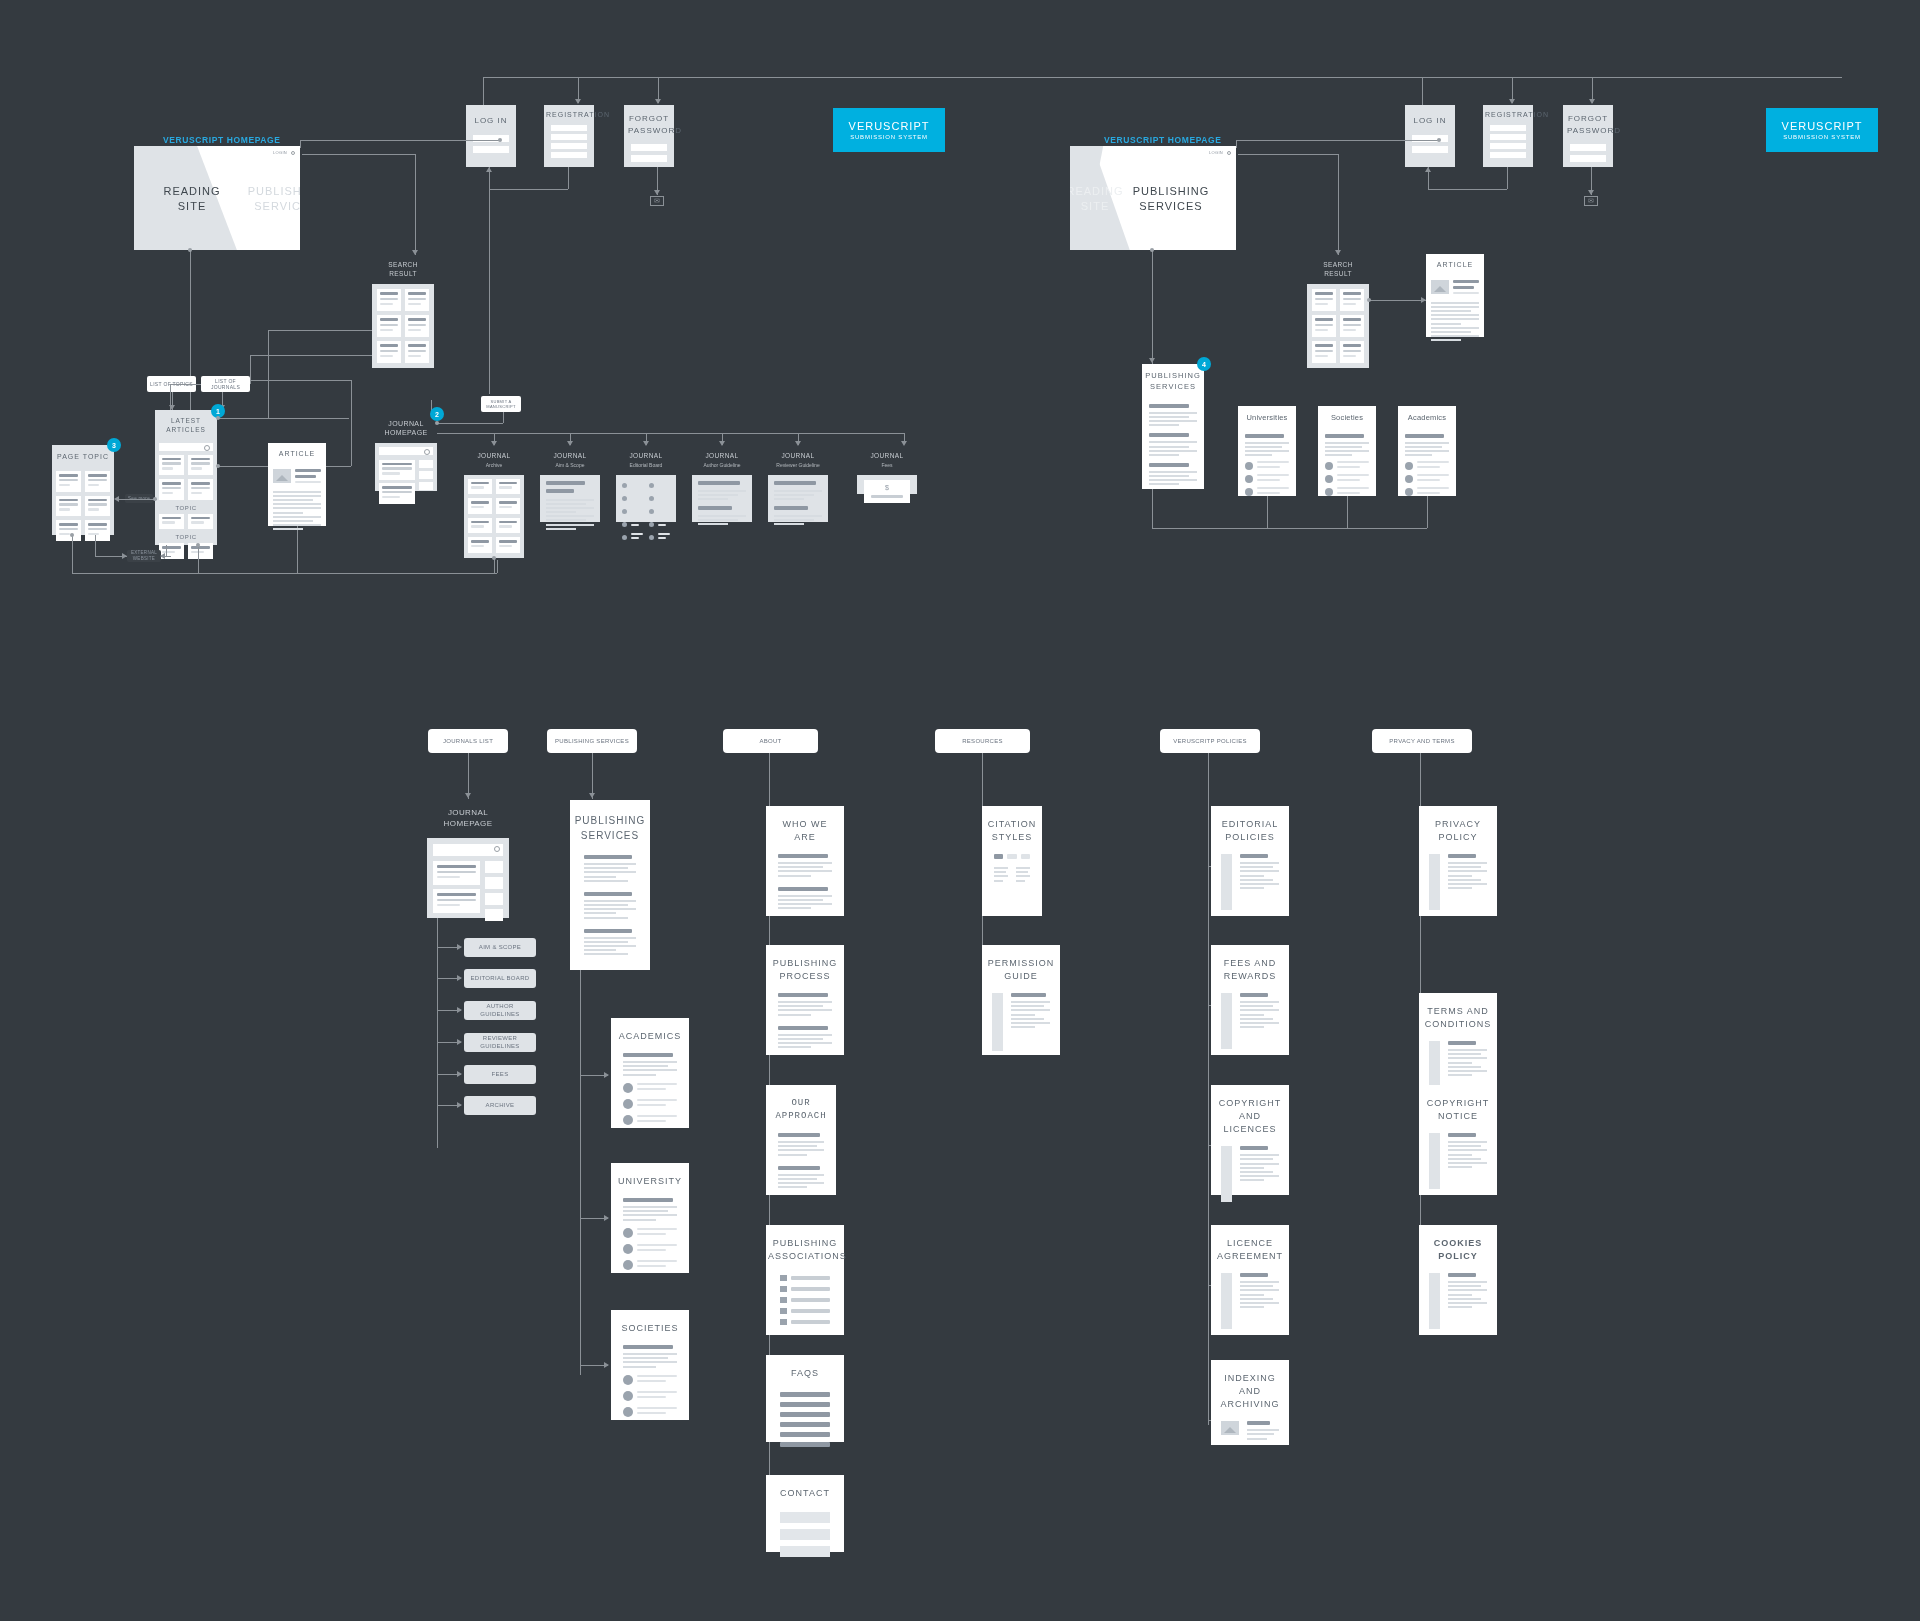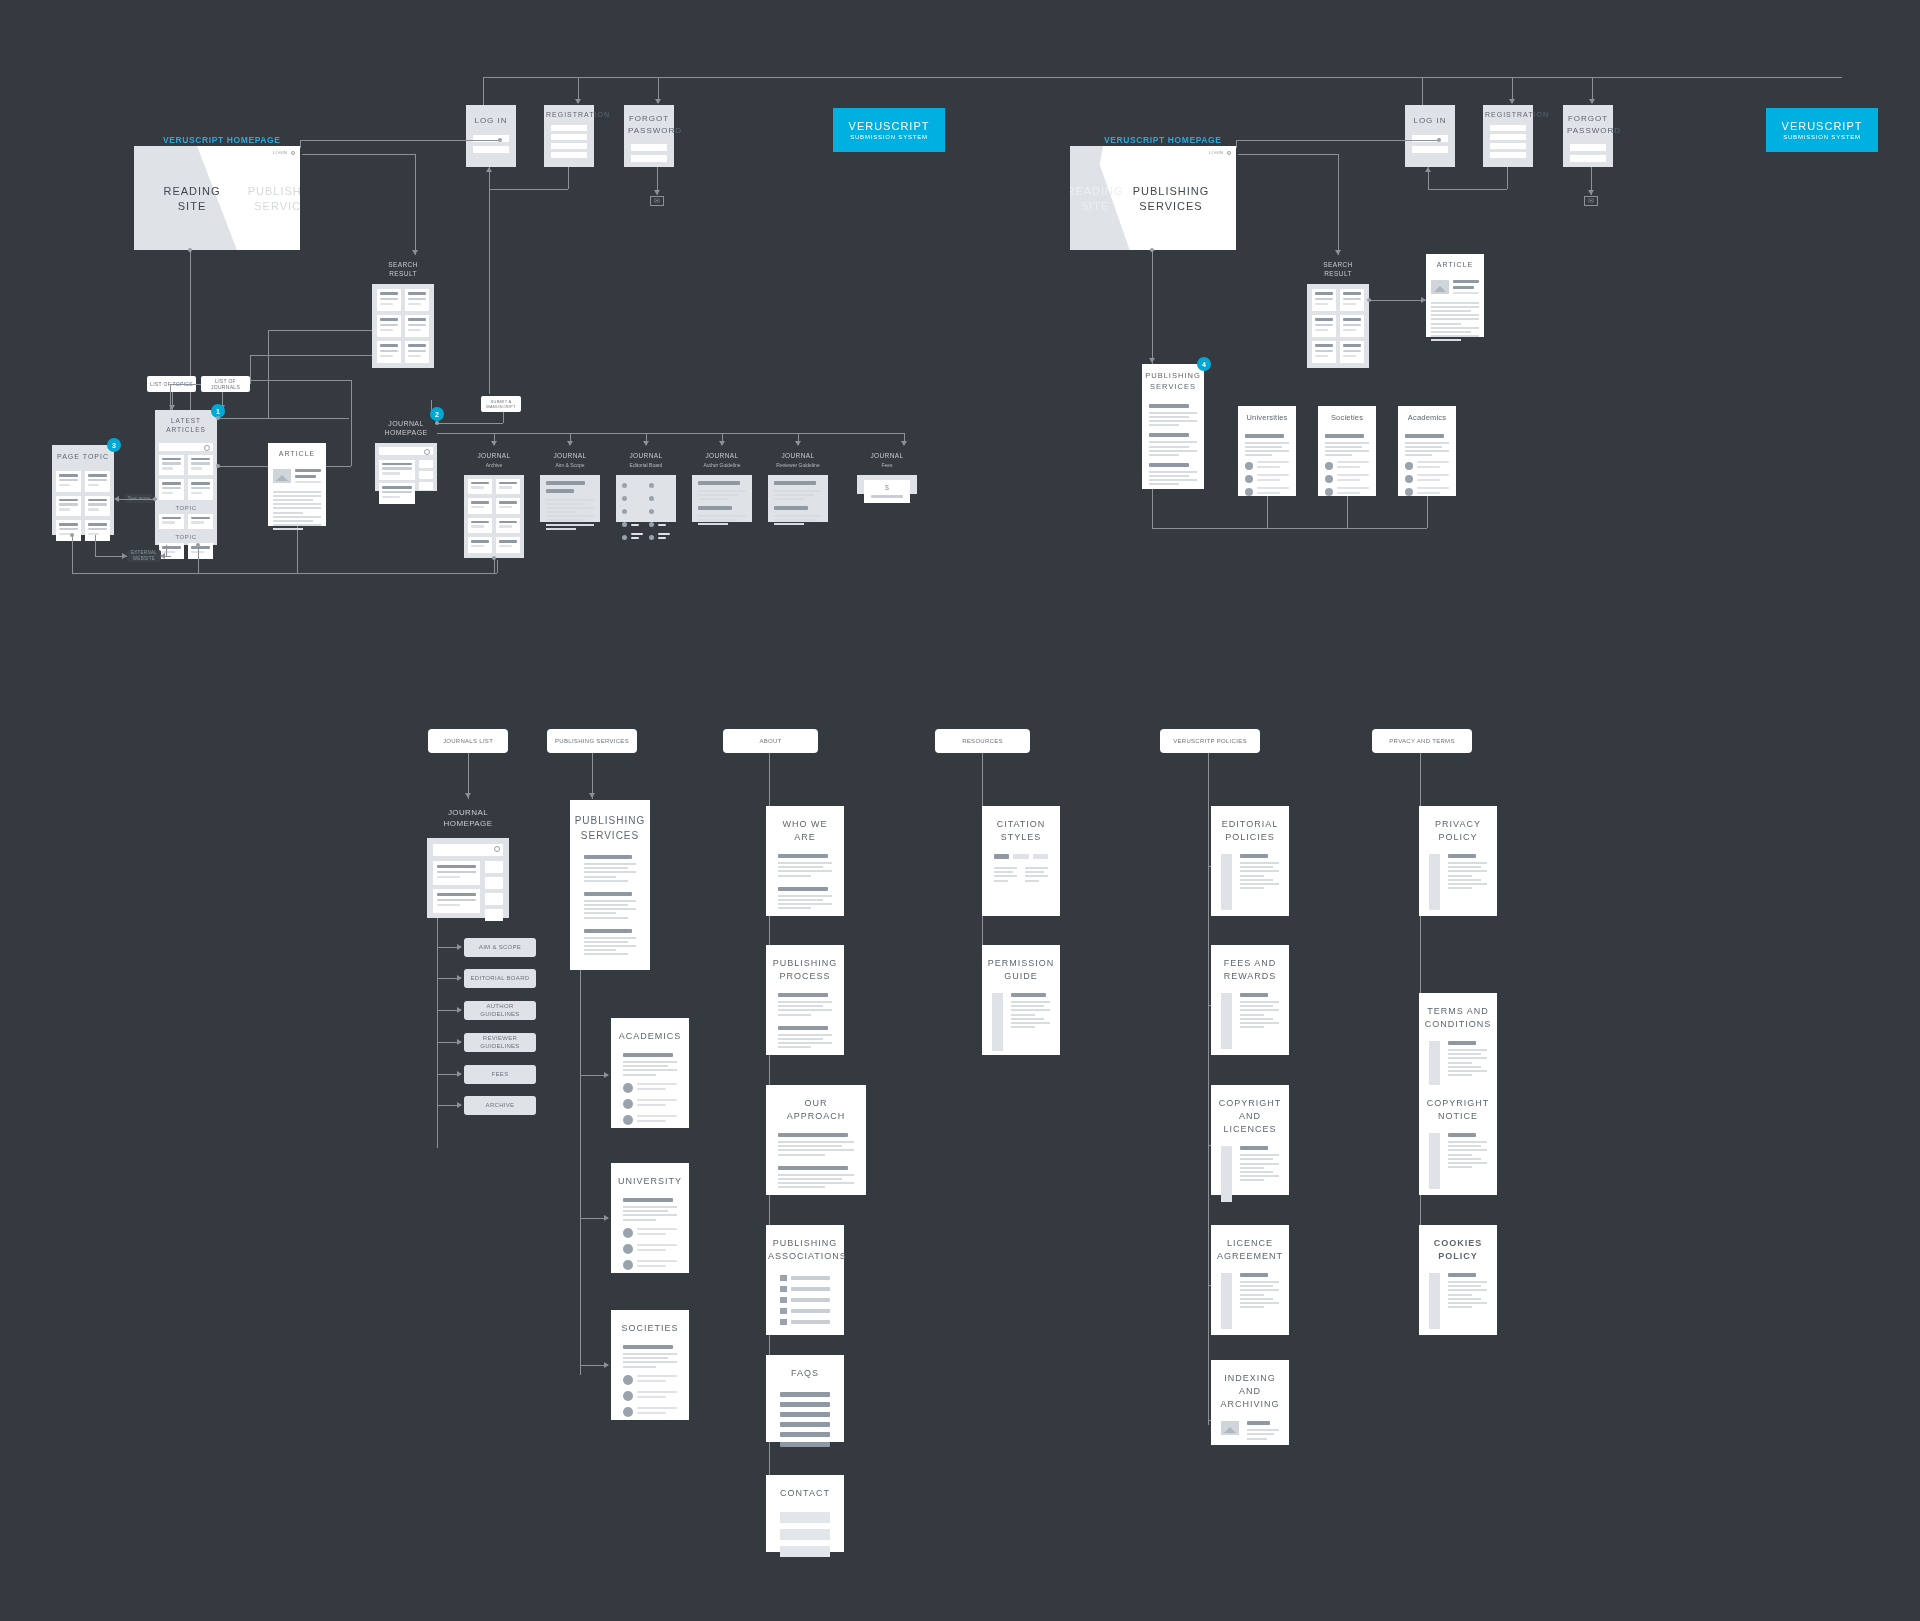--- a/index.html
+++ b/index.html
@@ -1179,21 +1179,21 @@
       <div class="bar dk" style="width:92%;margin-top:10px;"></div>
       <div class="lines">
           <div class="ln"></div>
           <div class="ln m"></div>
           <div class="ln"></div>
           <div class="ln s"></div>
         </div>
     </div>
   </div>
 
-  <div class="card" style="left:766px; top:1085px; width:100px; height:110px;">
+  <div class="card" style="left:766px; top:1085px; width:70px; height:110px;font-family:Liberation Mono, monospace;">
     <div class="title" style="font-size:9px;padding:12px 4px 8px;">OUR<br>APPROACH</div>
     <div class="body" style="padding:2px 12px;">
       <div class="bar dk" style="width:92%;"></div>
       <div class="lines">
           <div class="ln"></div>
           <div class="ln m"></div>
           <div class="ln"></div>
           <div class="ln s"></div>
         </div>
       <div class="bar dk" style="width:92%;margin-top:10px;"></div>
@@ -1252,21 +1252,21 @@
       <div style="background:#e2e6ea;height:11px;"></div>
     </div>
   </div>
 
   <div class="wire v" style="left:982px; top:753px; height:253px;"></div>
   <div class="wire h" style="left:982px; top:866px; width:28px;"></div>
   <div class="wire h" style="left:982px; top:1005px; width:28px;"></div>
   <div class="arrow-r" style="left:1006px; top:863px;"></div>
   <div class="arrow-r" style="left:1006px; top:1002px;"></div>
 
-  <div class="card" style="left:982px; top:806px; width:78px; height:110px;">
+  <div class="card" style="left:982px; top:806px; width:60px; height:110px;">
     <div class="title" style="font-size:9px;padding:12px 4px 8px;">CITATION<br>STYLES</div>
     <div class="body" style="padding:2px 12px;">
       <div style="display:flex;gap:4px;margin-bottom:8px;">
         <div class="bar dk" style="flex:1;height:5px;margin:0;"></div>
         <div class="bar lt" style="flex:1;height:5px;margin:0;background:#dfe3e7;"></div>
         <div class="bar lt" style="flex:1;height:5px;margin:0;background:#dfe3e7;"></div>
       </div>
       <div style="display:flex;gap:8px;">
         <div class="lines" style="flex:1;">
             <div class="ln"></div>

